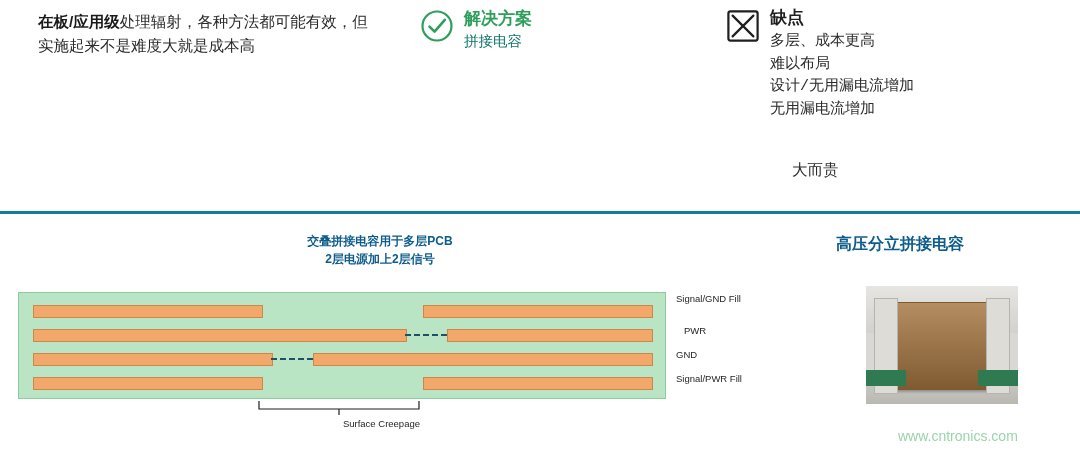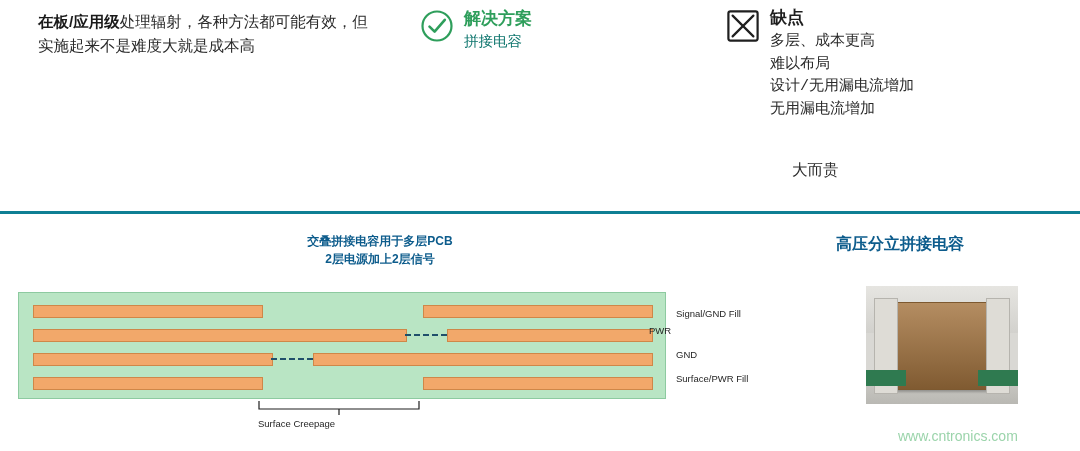--- a/index.html
+++ b/index.html
@@ -194,21 +194,21 @@
     left: 258px;
     top: 187px;
     width: 162px;
     height: 14px;
   }
   #creepage-label {
     position: absolute;
     left: 258px;
     top: 204px;
     width: 162px;
-    text-align: left;
+    text-align: right;
     font-size: 9.5px;
     color: #1f1f1f;
   }
 
   
   #cap-photo {
     position: absolute;
     left: 866px;
     top: 72px;
     width: 152px;
@@ -343,24 +343,24 @@
     <div class="trace" style="left:428px; top:36px; width:204px;"></div>
 
     <div class="trace" style="left:14px; top:60px; width:238px;"></div>
     <div class="dash" style="left:252px; top:65px; width:42px;"></div>
     <div class="trace" style="left:294px; top:60px; width:338px;"></div>
 
     <div class="trace" style="left:14px;  top:84px; width:228px;"></div>
     <div class="trace" style="left:404px; top:84px; width:228px;"></div>
   </div>
 
-  <div class="layer-label" style="left:676px; top:94px;">Signal/GND Fill</div>
-  <div class="layer-label" style="left:649px; top:111px;">PWR</div>
+  <div class="layer-label" style="left:676px; top:79px;">Signal/GND Fill</div>
+  <div class="layer-label" style="left:684px; top:111px;">PWR</div>
   <div class="layer-label" style="left:676px; top:135px;">GND</div>
-  <div class="layer-label" style="left:676px; top:159px;">Surface/PWR Fill</div>
+  <div class="layer-label" style="left:676px; top:159px;">Signal/PWR Fill</div>
 
   <div id="creepage-bracket">
     <svg viewBox="0 0 162 14" width="162" height="14" aria-hidden="true" preserveAspectRatio="none">
       <path d="M1 0 L1 8 L161 8 L161 0" fill="none" stroke="#1f1f1f" stroke-width="1.2"></path>
       <path d="M81 8 L81 14" fill="none" stroke="#1f1f1f" stroke-width="1.2"></path>
     </svg>
   </div>
   <div id="creepage-label">Surface Creepage</div>
 
   <div id="cap-photo">

